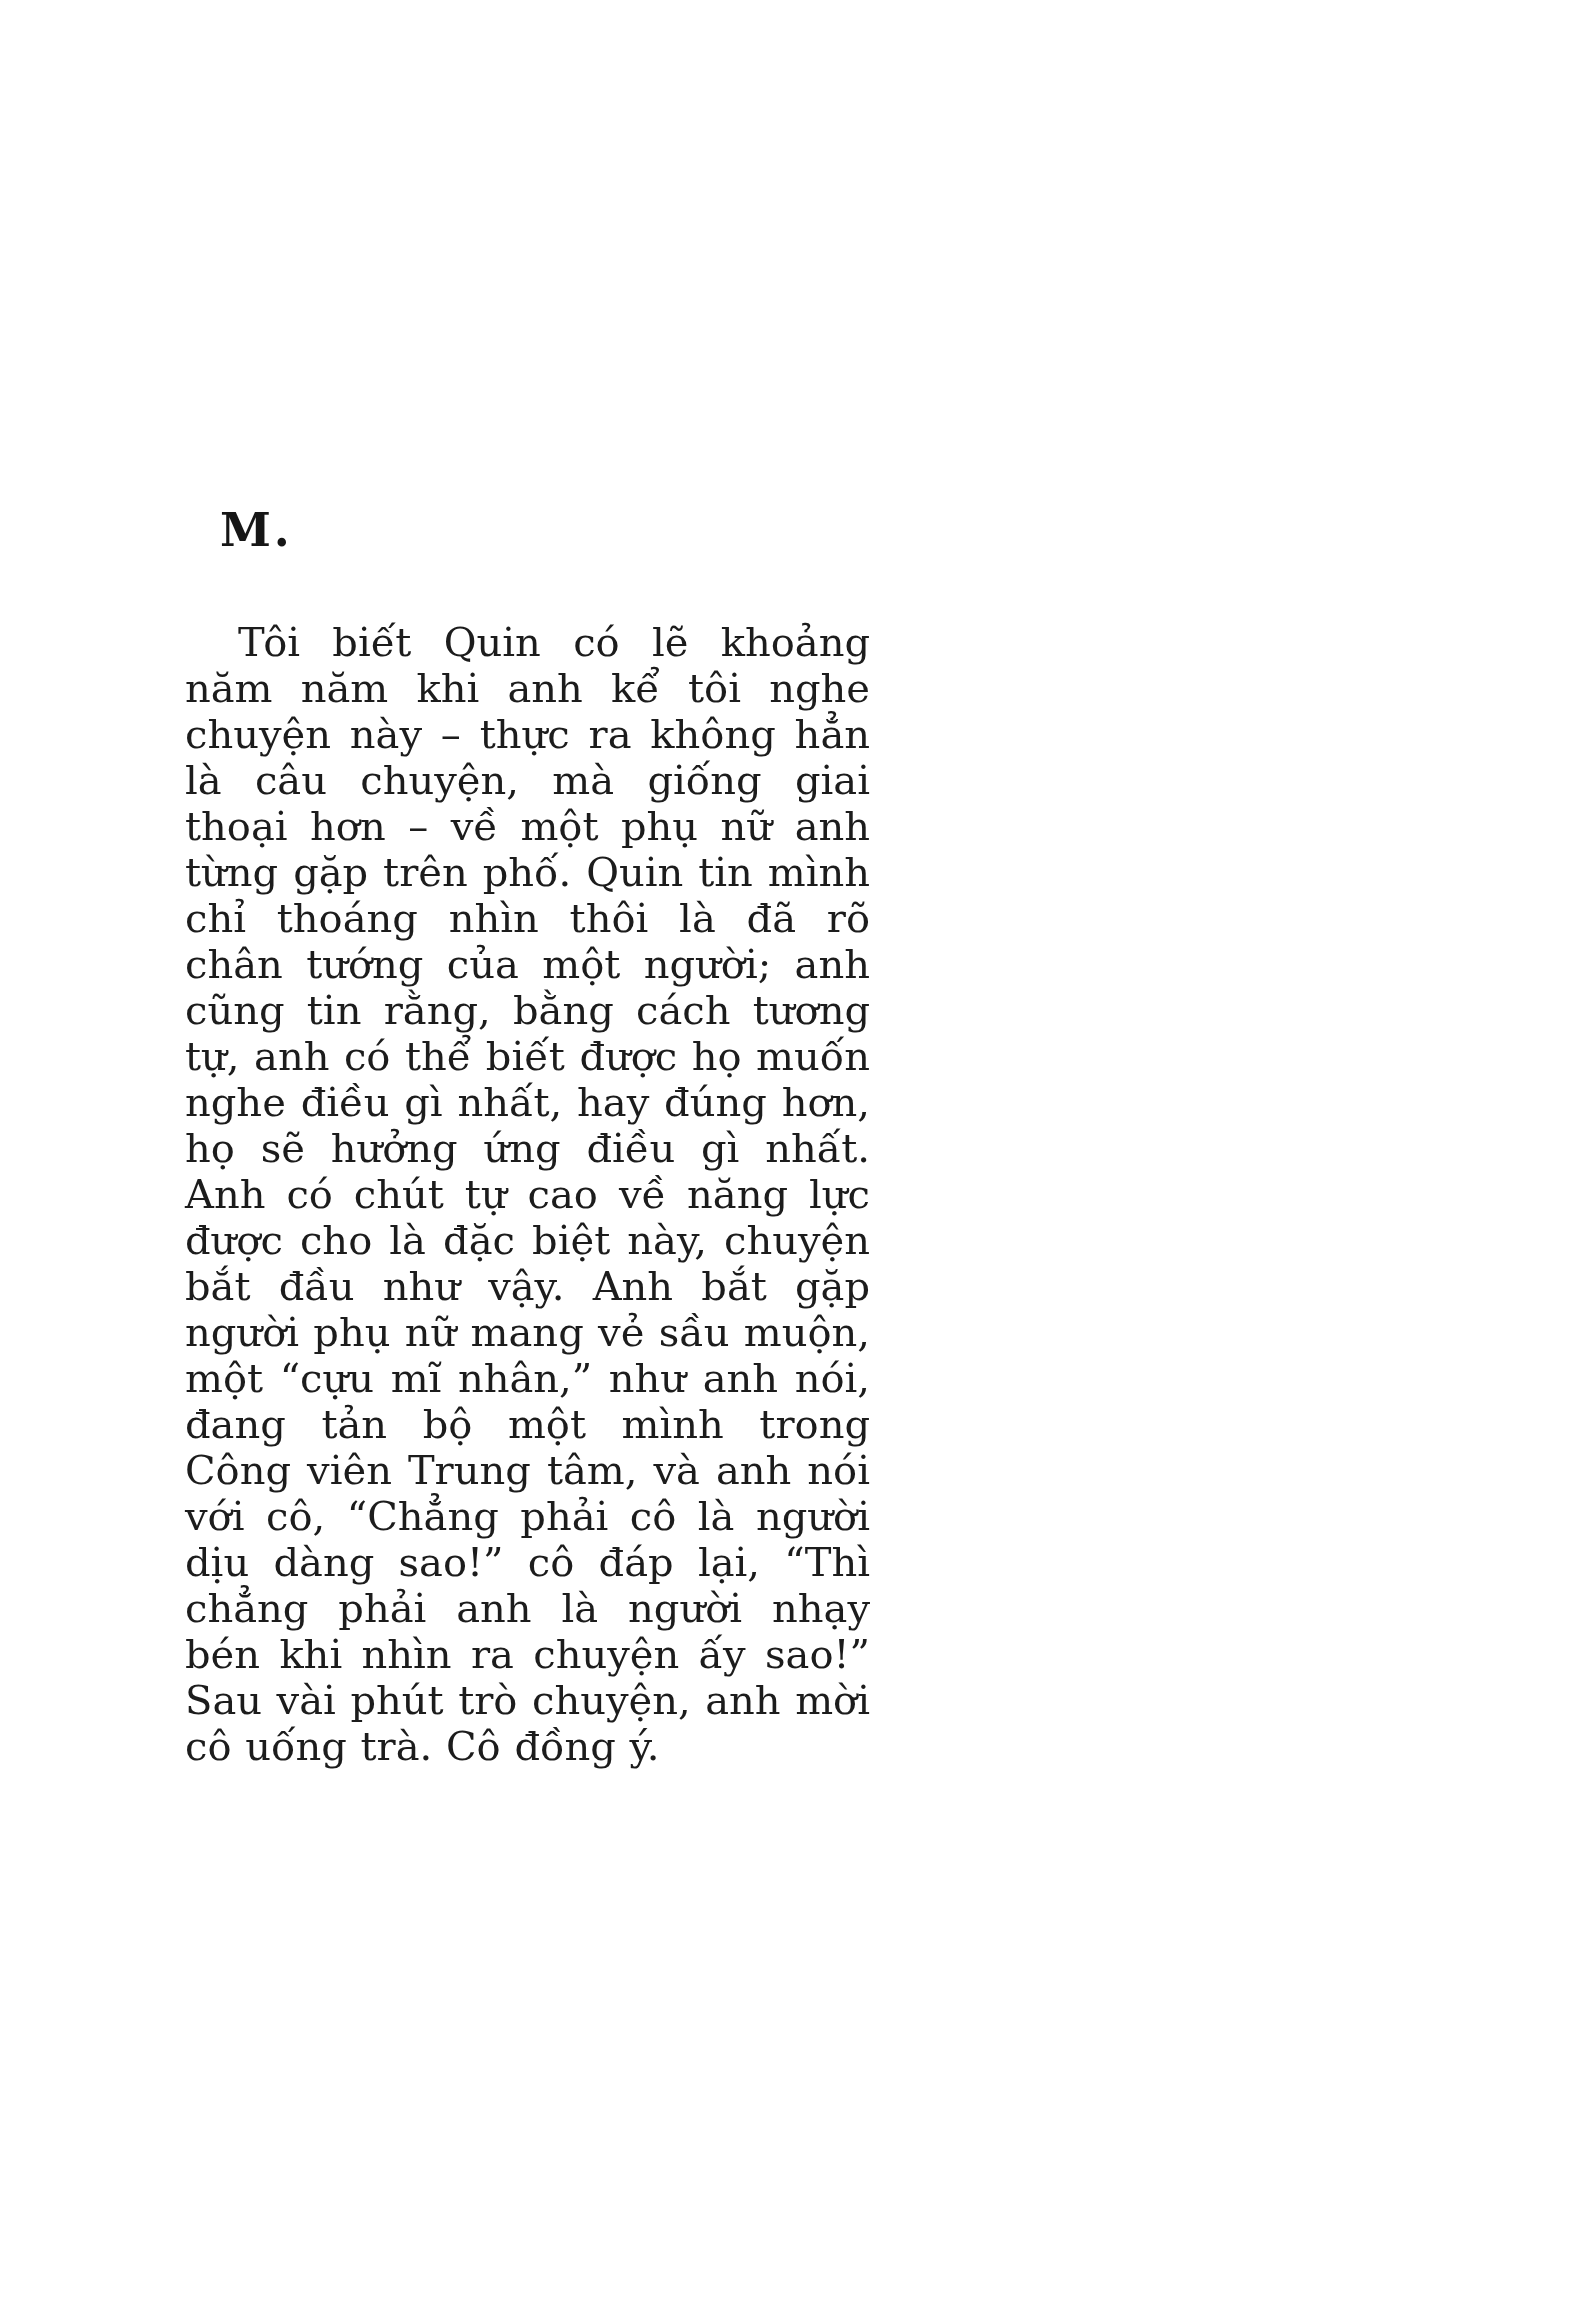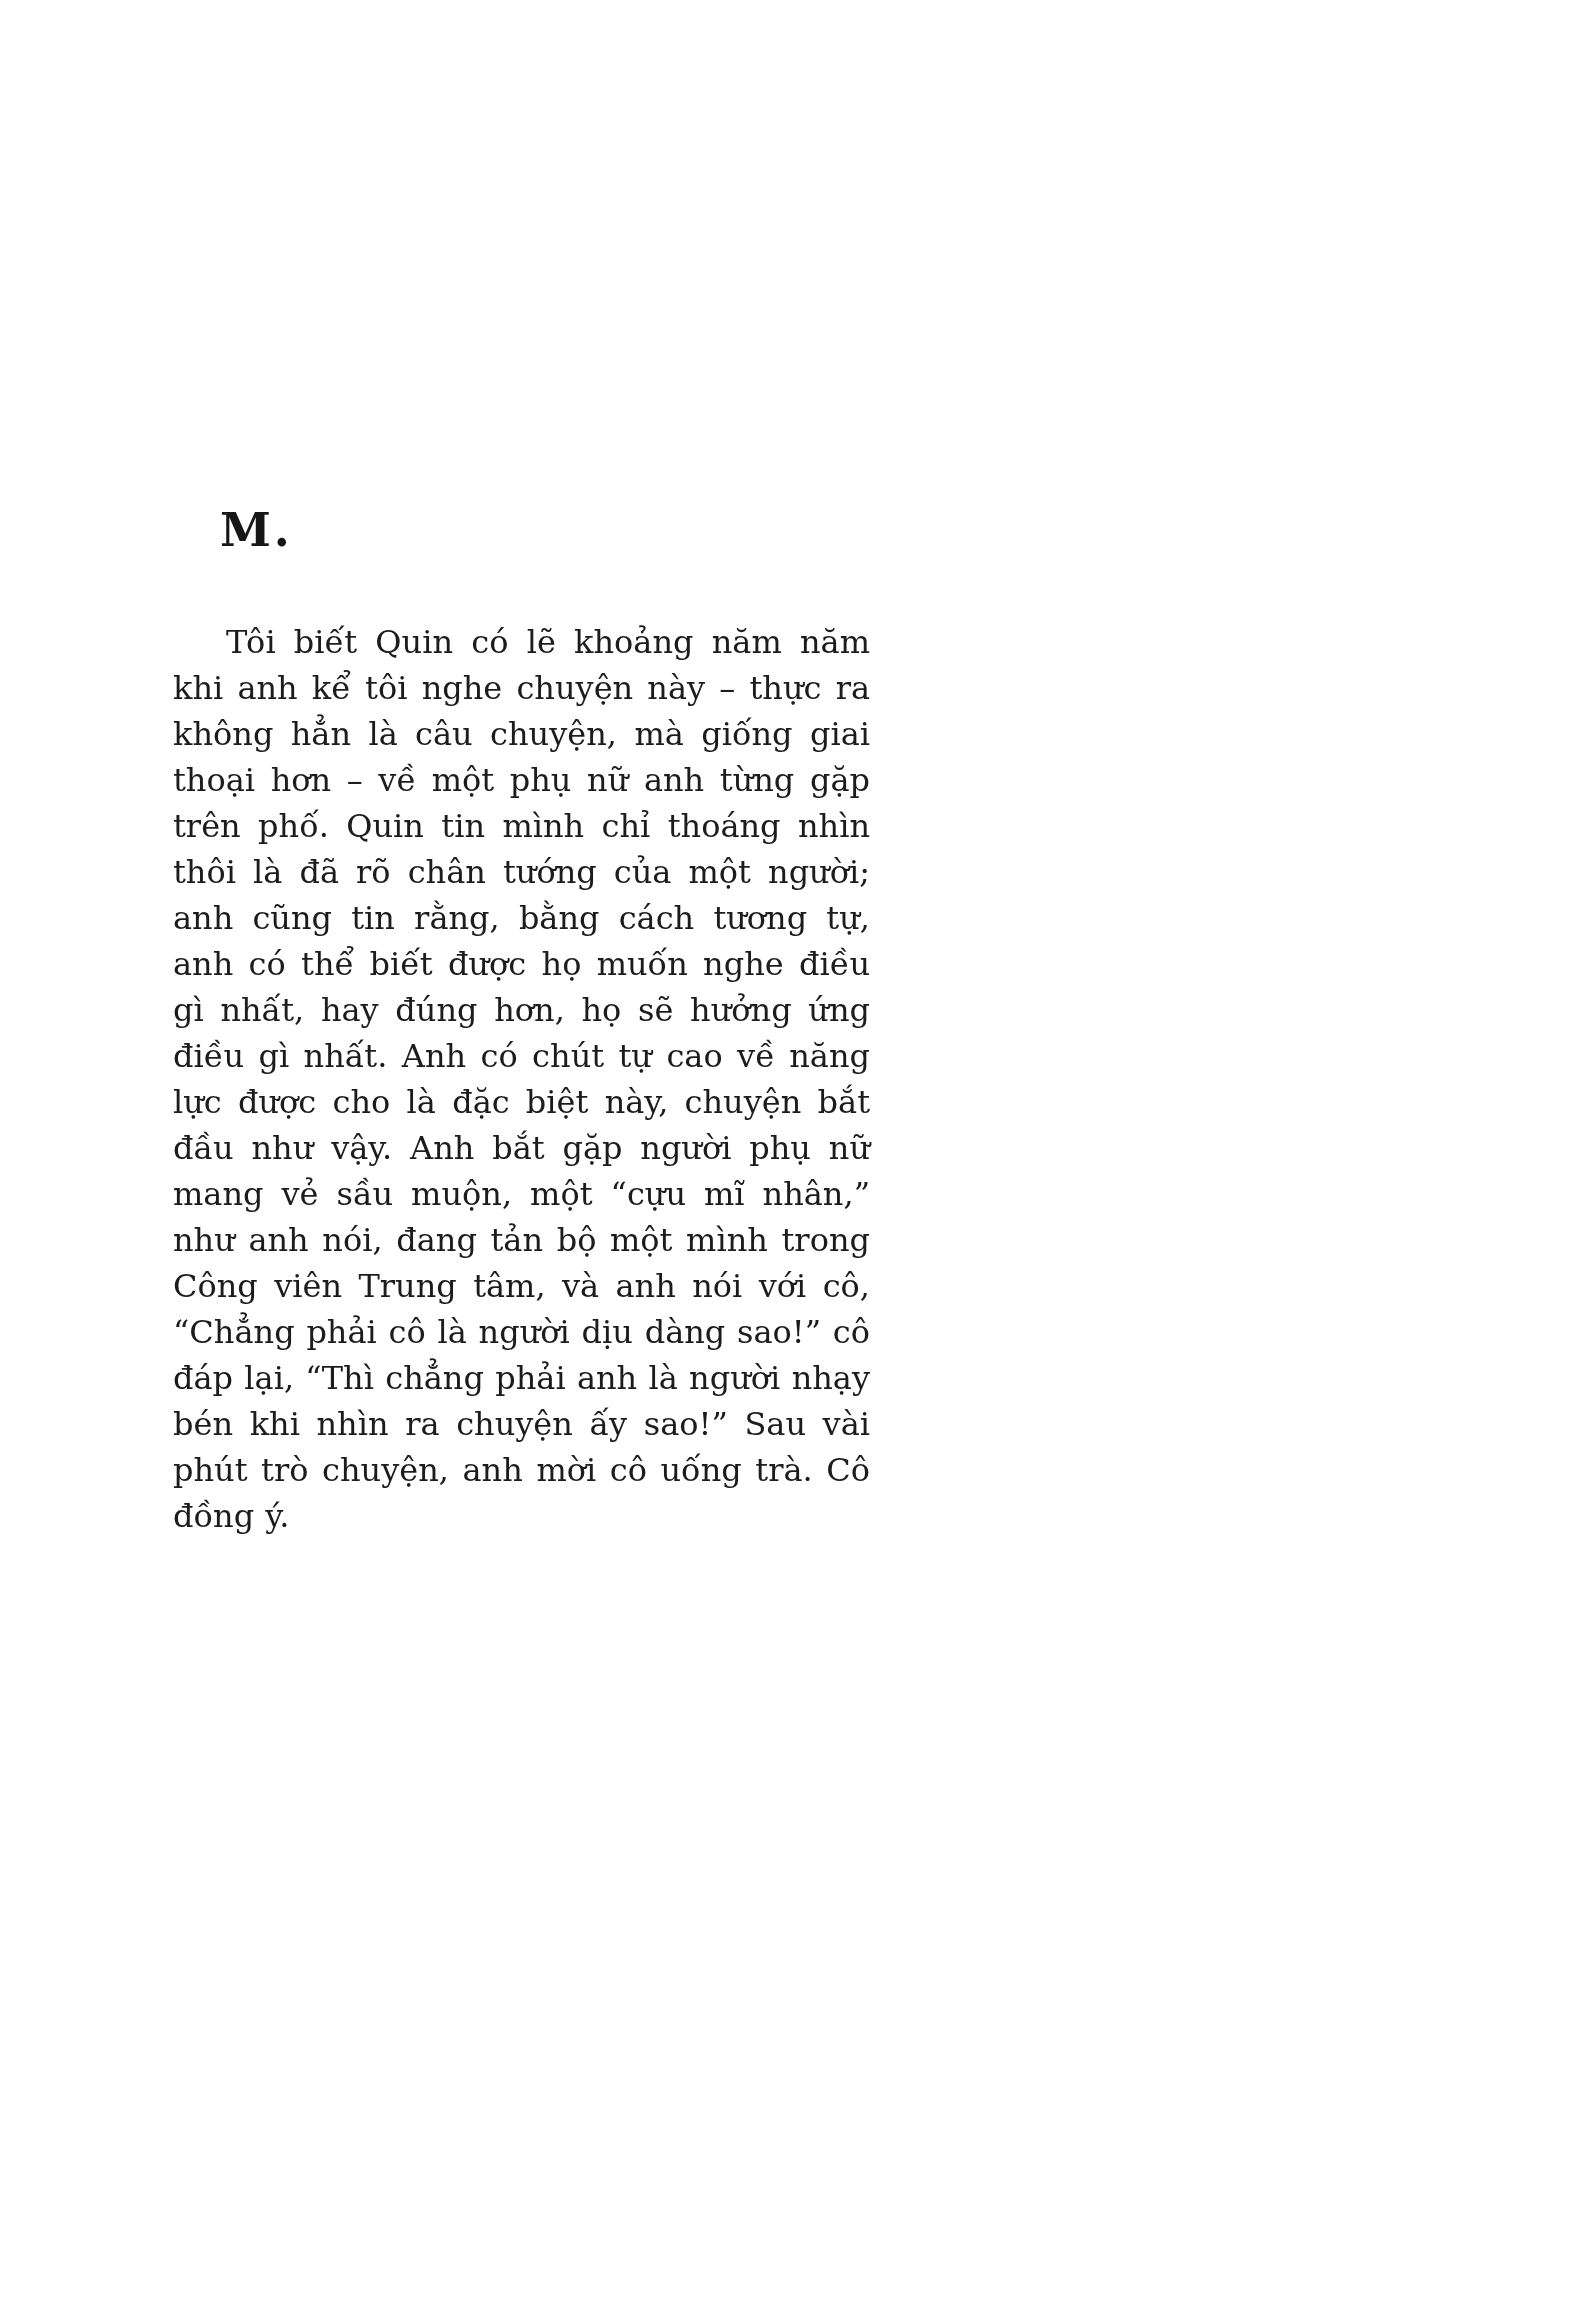--- a/index.html
+++ b/index.html
@@ -29,22 +29,22 @@
     }
     .chapter-heading {
       font-size: 46px;
       font-weight: 700;
       letter-spacing: 2.9px;
       margin: 0 0 0 51px;
       line-height: 1.1;
       color: #161616;
     }
     .body-paragraph {
-      margin: 63px 0 0 4px;
-      font-size: 32px;
+      margin: 63px 0 0 16px;
+      font-size: 40px;
       line-height: 46px;
       text-align: justify;
       text-indent: 53px;
       color: #1c1c1c;
       word-spacing: 1px;
     }
   </style>
 </head>
 <body>
 

